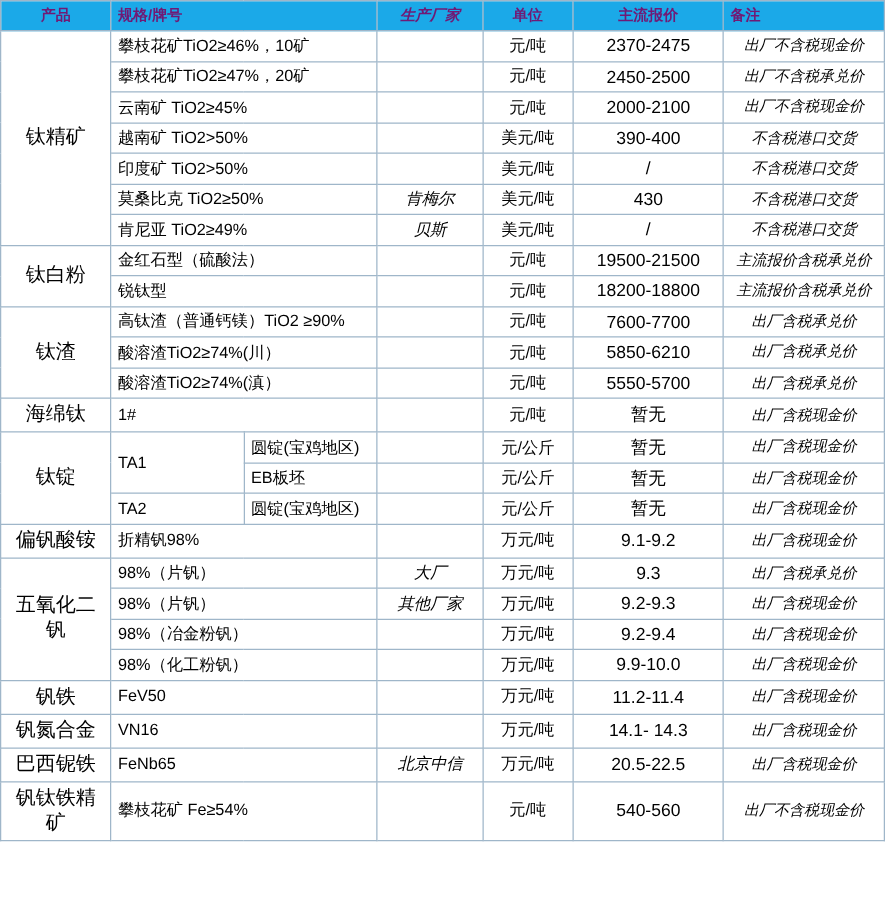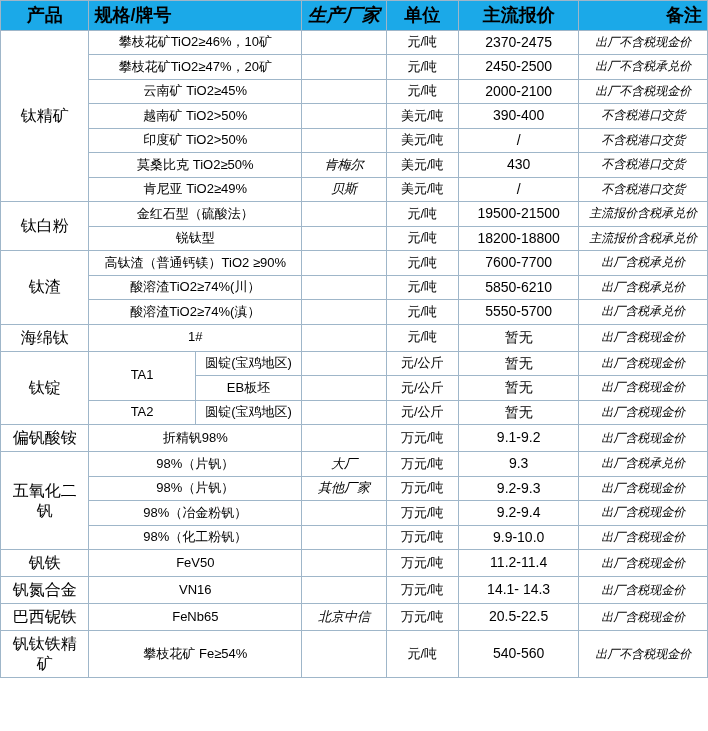--- a/index.html
+++ b/index.html
@@ -23,37 +23,37 @@
   table.price-table td, table.price-table th {
     border: 1px solid #9fb6c9;
     padding: 3px 5px;
     vertical-align: middle;
     line-height: 1.25;
     height: 24px;
     box-sizing: border-box;
   }
   thead th {
     background: #1ba9e8;
-    color: #000000;
+    color: #701a75;
     font-weight: bold;
     text-align: center;
-    font-size: 18px;
+    font-size: 12px;
     height: 28px;
     border: 1px solid #1ba9e8;
   }
   .c-prod   { width: 88px;  text-align: center; }
   .c-spec   { width: 212px; text-align: left; }
   .c-spec-a { width: 122px; text-align: left; }
   .c-spec-b { width: 90px;  text-align: left; }
   .c-maker  { width: 84px;  text-align: center; font-style: italic; }
   .c-unit   { width: 72px;  text-align: center; }
   .c-price  { width: 120px; text-align: center; }
-  .c-note   { width: 128px; text-align: right; }
+  .c-note   { width: 128px; text-align: left; }
   td.center { text-align: center; }
-  td.left   { text-align: center; }
+  td.left   { text-align: left; }
   .prod-cell {
     text-align: center;
     font-size: 16px;
   }
   .note-cell { font-size: 12px; font-style: italic; }
   .price-cell { font-size: 14px; }
 </style>
 </head>
 <body>
 

